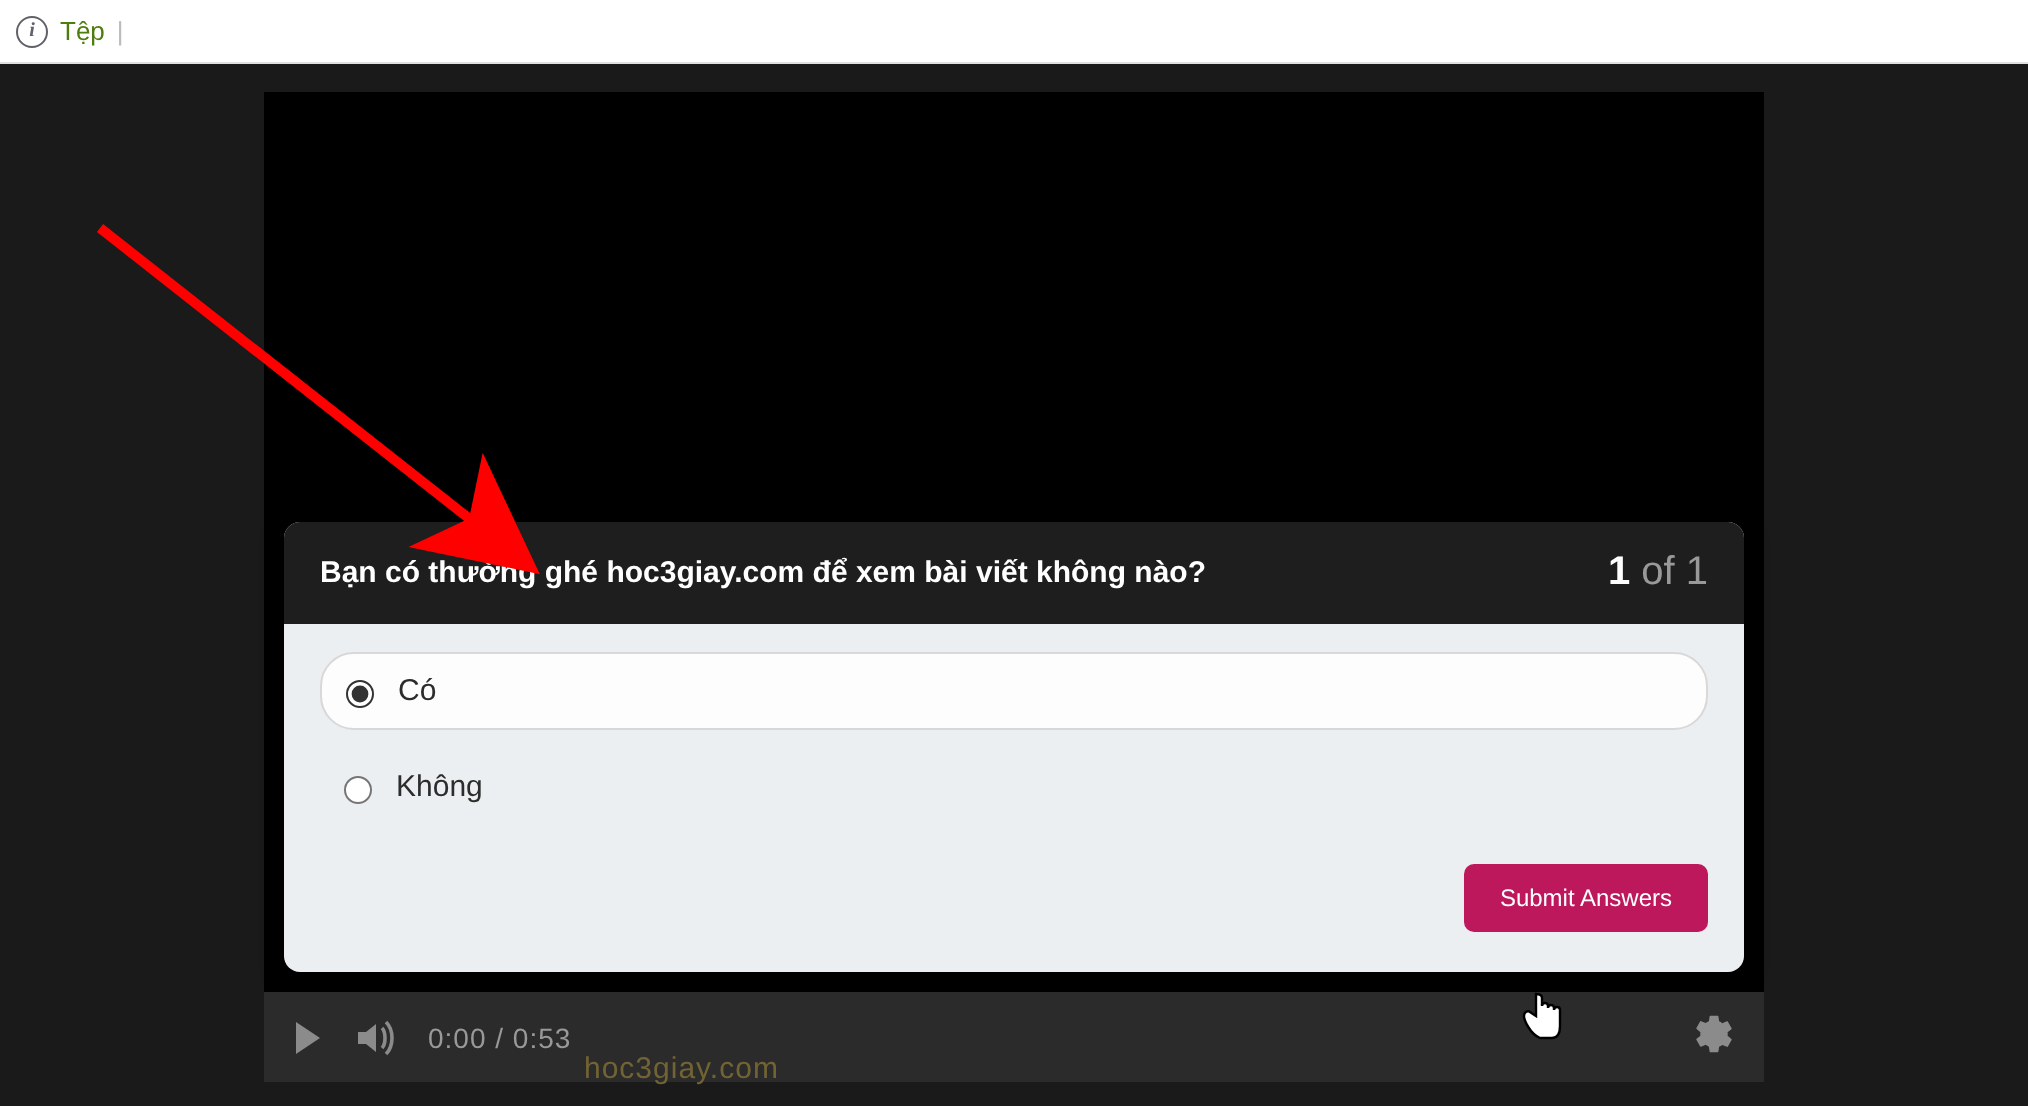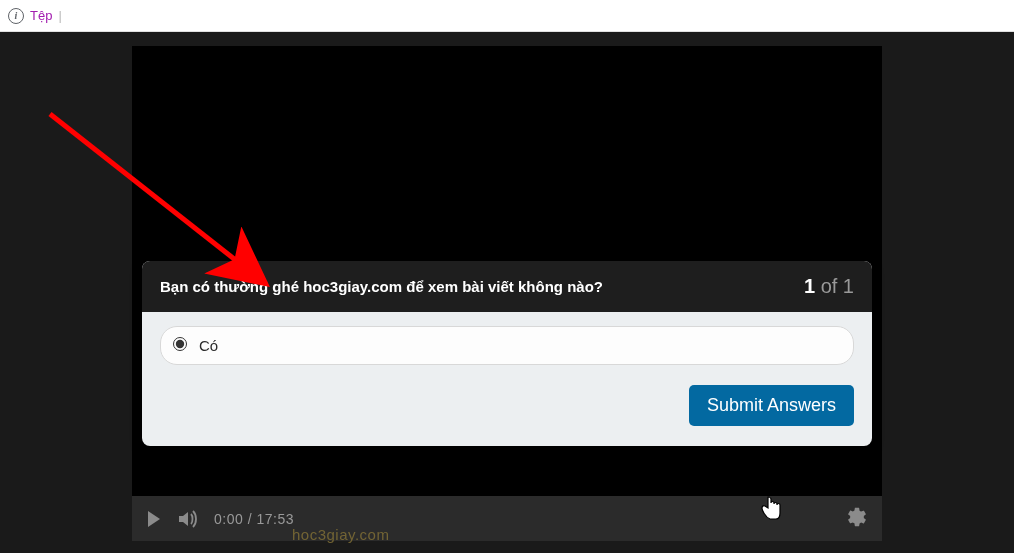--- a/index.html
+++ b/index.html
@@ -30,21 +30,21 @@
       align-items: center;
       justify-content: center;
       font-size: 10px;
       font-family: Georgia, serif;
       font-style: italic;
       font-weight: bold;
       color: #5f6368;
       margin-right: 6px;
     }
     .file-label {
-      color: #a21caf;
+      color: #4d7c0f;
       margin-right: 6px;
     }
     .divider {
       color: #bbb;
       margin-right: 8px;
     }
     .url-text {
       color: #202124;
     }
     .outer-dark {
@@ -86,21 +86,21 @@
       white-space: nowrap;
       margin-left: 12px;
     }
     .quiz-header .counter .num { font-weight: 700; color: #fff; }
     .quiz-header .counter .of { color: #999; }
     .quiz-body {
       padding: 14px 18px 20px;
     }
     .option {
       display: flex;
-      align-items: flex-start;
+      align-items: flex-end;
       padding: 10px 12px;
       border-radius: 17px;
       cursor: pointer;
       font-size: 15px;
       color: #2c2c2c;
       margin-bottom: 10px;
     }
     .option.selected {
       background: #fdfdfd;
       border: 1px solid #d8d8d8;
@@ -110,25 +110,25 @@
       accent-color: #333;
       width: 14px;
       height: 14px;
     }
     .submit-row {
       display: flex;
       justify-content: flex-end;
       padding-top: 10px;
     }
     .submit-btn {
-      background: #0369a1;
+      background: #be185d;
       color: #fff;
       border: none;
       padding: 10px 18px;
-      font-size: 18px;
+      font-size: 12px;
       border-radius: 5px;
       cursor: pointer;
     }
     .controls {
       position: absolute;
       left: 0;
       right: 0;
       bottom: 0;
       height: 45px;
       background: #2b2b2b;
@@ -201,41 +201,45 @@
       <div class="quiz-header">
         <span class="question">Bạn có thường ghé hoc3giay.com để xem bài viết không nào?</span>
         <span class="counter">
           <span class="num">1</span><span class="of"> of 1</span>
         </span>
       </div>
       <div class="quiz-body">
         <label class="option selected">
           <input type="radio" name="q1" checked="" style="">
           <span>Có</span>
+        </label>
+        <label class="option">
+          <input type="radio" name="q1" style="">
+          <span>Không</span>
         </label>
         <div class="submit-row">
           <button class="submit-btn">Submit Answers</button>
         </div>
       </div>
     </div>
 
     <div class="controls">
       <span class="play-icon">
         <svg width="16" height="18" viewBox="0 0 16 18">
             <path d="M2,1 L14,9 L2,17 Z" fill="#8b8b8b"></path>
           </svg>
       </span>
       <span class="volume-icon">
         <svg width="22" height="20" viewBox="0 0 22 20">
           <path d="M1,7 L5,7 L10,3 L10,17 L5,13 L1,13 Z" fill="#8b8b8b"></path>
           <path d="M13,5 C15,7 15,13 13,15" stroke="#8b8b8b" stroke-width="1.8" fill="none"></path>
           <path d="M15,2 C19,6 19,14 15,18" stroke="#8b8b8b" stroke-width="1.8" fill="none"></path>
         </svg>
       </span>
-      <span class="time-display">0:00 / 17:53</span>
+      <span class="time-display">0:00 / 0:53</span>
       <span class="watermark">hoc3giay.com</span>
       <span class="gear-wrap">
         <span class="gear-icon">
           <svg width="22" height="22" viewBox="0 0 24 24">
             <path fill="#8b8b8b" d="M12,8a4,4 0 1,0 0,8a4,4 0 1,0 0,-8M19.4,13c0-0.3,0.1-0.7,0.1-1s0-0.7-0.1-1l2.1-1.6c0.2-0.1,0.2-0.4,0.1-0.6l-2-3.5c-0.1-0.2-0.4-0.3-0.6-0.2l-2.5,1c-0.5-0.4-1.1-0.7-1.7-1l-0.4-2.6C14.4,2.2,14.2,2,14,2h-4C9.8,2,9.6,2.2,9.6,2.4L9.2,5c-0.6,0.2-1.2,0.6-1.7,1l-2.5-1C4.8,4.9,4.5,5,4.4,5.2l-2,3.5C2.3,8.9,2.3,9.2,2.5,9.3L4.6,11c0,0.3-0.1,0.7-0.1,1s0,0.7,0.1,1l-2.1,1.6c-0.2,0.1-0.2,0.4-0.1,0.6l2,3.5c0.1,0.2,0.4,0.3,0.6,0.2l2.5-1c0.5,0.4,1.1,0.7,1.7,1l0.4,2.6C9.6,21.8,9.8,22,10,22h4c0.2,0,0.4-0.2,0.4-0.4l0.4-2.6c0.6-0.2,1.2-0.6,1.7-1l2.5,1c0.2,0.1,0.5,0,0.6-0.2l2-3.5c0.1-0.2,0.1-0.5-0.1-0.6L19.4,13z"></path>
           </svg>
         </span>
       </span>
     </div>
   </div>

